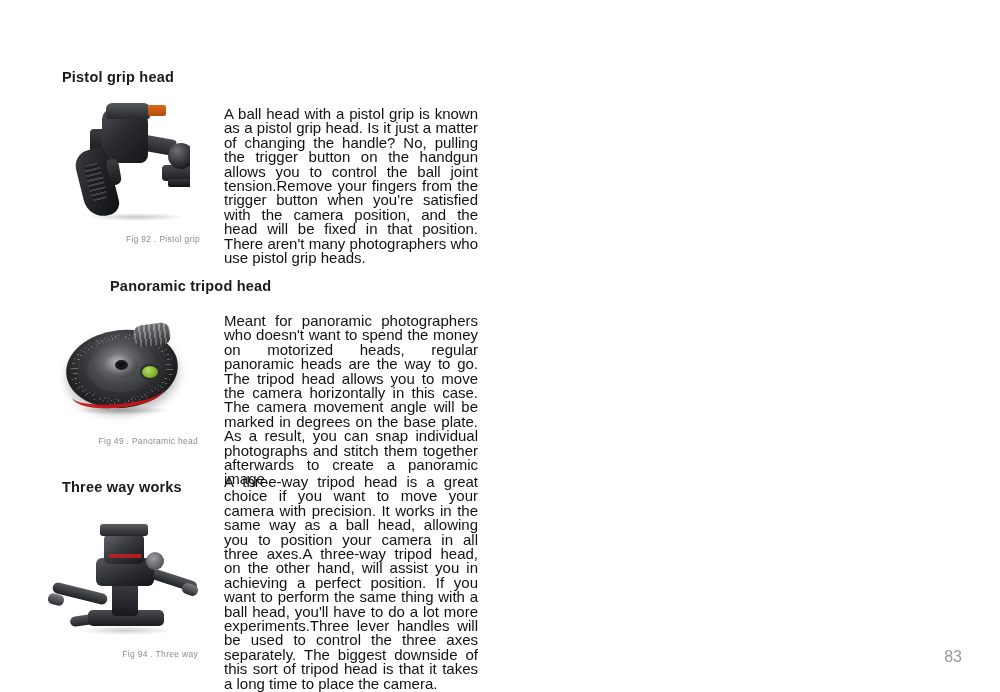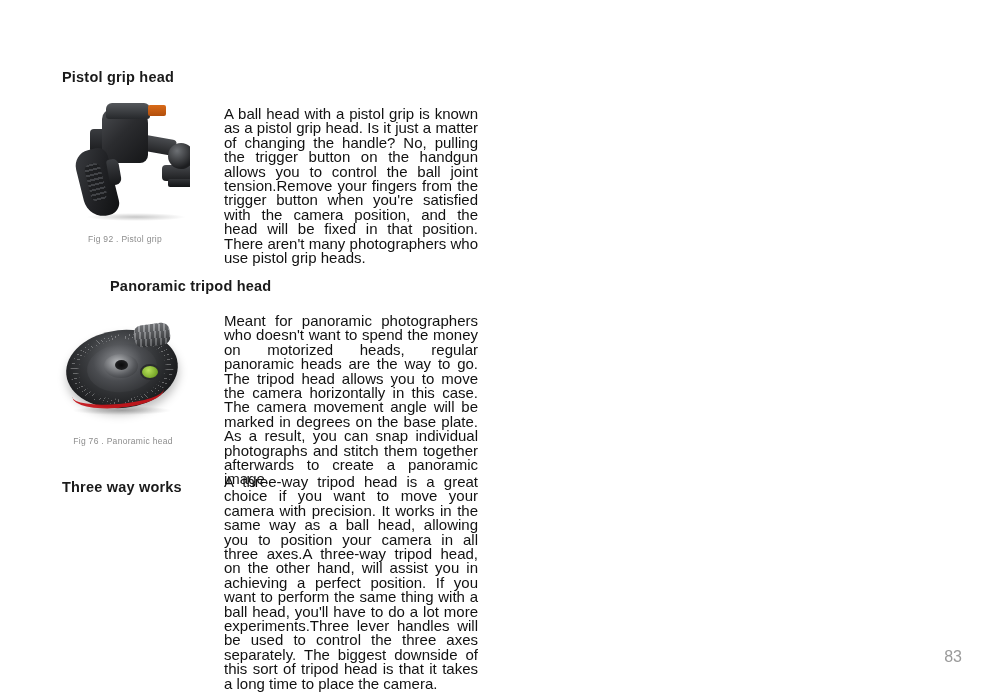--- a/index.html
+++ b/index.html
@@ -37,21 +37,21 @@
   }
   .figure-img {
     position: relative;
     overflow: hidden;
     background: #ffffff;
   }
   .figure-caption {
     font-size: 8.5px;
     color: #8c8c8c;
     letter-spacing: 0.3px;
-    text-align: center;
+    text-align: right;
     margin-top: 6px;
     white-space: nowrap;
   }
   .body-text {
     position: absolute;
     font-size: 15px;
     line-height: 14.4px;
     color: #111111;
     text-align: justify;
   }
@@ -341,27 +341,45 @@
       <div class="pan-ticks"></div>
       <div class="pan-red"></div>
       <div class="pan-inner"></div>
       <div class="pan-core"></div>
       <div class="pan-hole"></div>
       <div class="pan-level"></div>
       <div class="pan-knob">
         <div class="pan-knob-ridge"></div>
       </div>
     </div>
-    <div class="figure-caption">Fig 76 . Panoramic head</div>
+    <div class="figure-caption">Fig 49 . Panoramic head</div>
   </div>
 
   <div class="body-text" style="left:224px; top:314px; width:254px; text-align:justify;">Meant for panoramic photographers who doesn't want to spend the money on motorized heads, regular panoramic heads are the way to go. The tripod head allows you to move the camera horizontally in this case. The camera movement angle will be marked in degrees on the base plate. As a result, you can snap individual photographs and stitch them together afterwards to create a panoramic image.</div>
 
   <div class="section" style="left:62px; top:479px;">
     <div class="section-heading">Three way works</div>
   </div>
 
+  <div class="figure" style="left:48px; top:518px; width:150px;">
+    <div class="figure-img tw-wrap">
+      <div class="tw-shadow"></div>
+      <div class="tw-handle-l"></div>
+      <div class="tw-handle-l-tip"></div>
+      <div class="tw-handle-r"></div>
+      <div class="tw-handle-r-tip"></div>
+      <div class="tw-handle-b"></div>
+      <div class="tw-base"></div>
+      <div class="tw-column"></div>
+      <div class="tw-block2"></div>
+      <div class="tw-block"></div>
+      <div class="tw-red"></div>
+      <div class="tw-gear"></div>
+      <div class="tw-plate"></div>
+    </div>
+    <div class="figure-caption">Fig 94 . Three way</div>
+  </div>
 
   <div class="body-text" style="left:224px; top:475px; width:254px;">A three-way tripod head is a great choice if you want to move your camera with precision. It works in the same way as a ball head, allowing you to position your camera in all three axes.A three-way tripod head, on the other hand, will assist you in achieving a perfect position. If you want to perform the same thing with a ball head, you'll have to do a lot more experiments.Three lever handles will be used to control the three axes separately. The biggest downside of this sort of tripod head is that it takes a long time to place the camera.</div>
 
   <div class="page-number">83</div>
 
 </div>
 
 </body></html>

